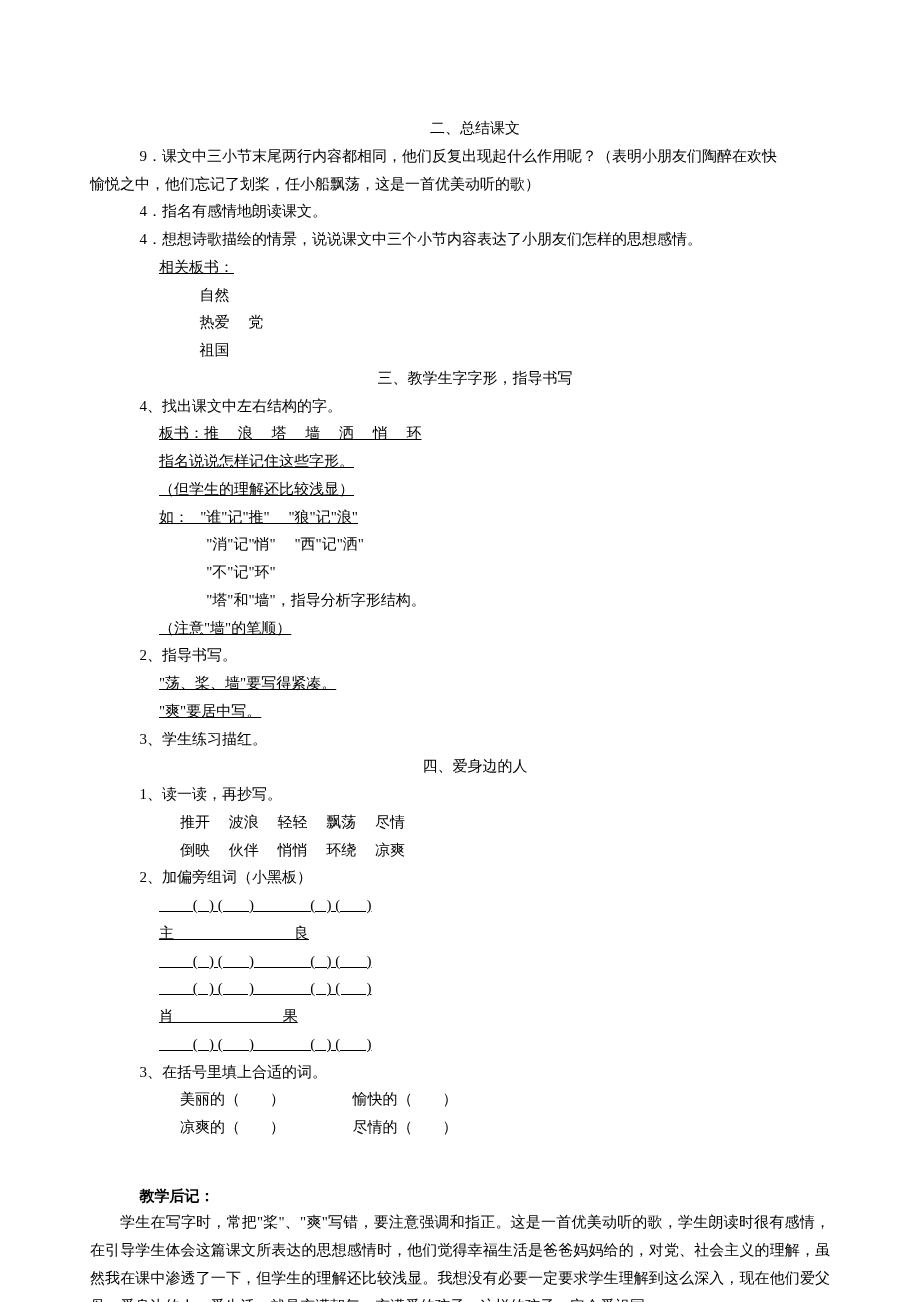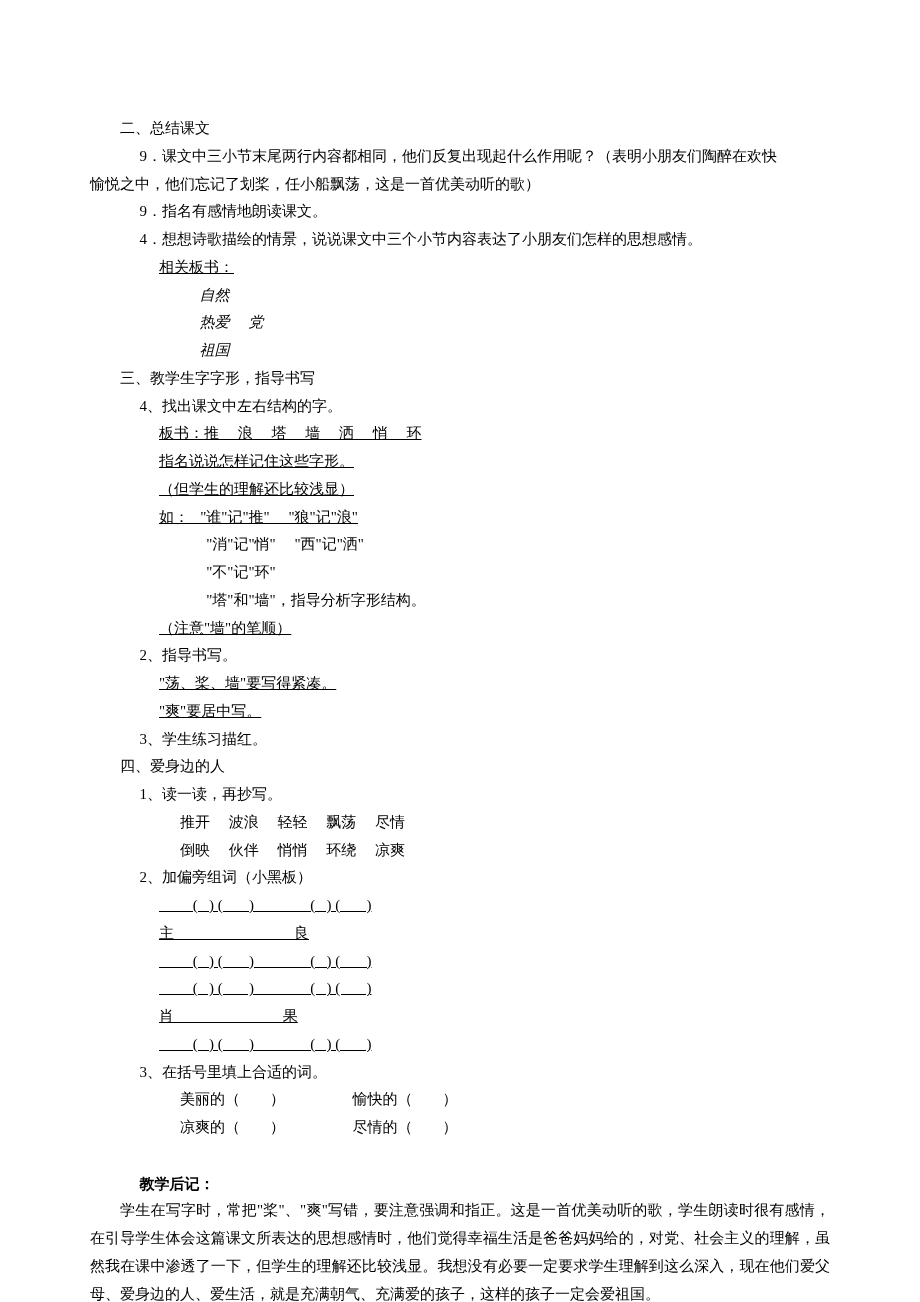--- a/index.html
+++ b/index.html
@@ -7,36 +7,36 @@
       width: 920px;
       min-height: 1302px;
       background: #fff;
       font-family: "SimSun", "宋体", serif;
       font-size: 15px;
       line-height: 1.85;
       color: #000;
       padding: 115px 90px 50px 90px;
     }
     .line { white-space: pre; }
-    .i1 { padding-left: 2em; }
+    .i1 { padding-left: 2em; text-align: center; }
     .i2 { padding-left: 3.3em; }
     .i3 { padding-left: 4.6em; text-decoration: underline; }
     .i4 { padding-left: 6em; }
-    .i5 { padding-left: 7.3em; font-style: italic; }
+    .i5 { padding-left: 7.3em; }
     .spacer { height: 1.85em; }
-    .bold { font-weight: bold; font-family: "SimHei","黑体",sans-serif; }
+    .bold { font-weight: bold; font-family: "SimHei","黑体",sans-serif; margin-top: 12px; }
     .justify { text-align: justify; text-indent: 2em; white-space: normal; }
   </style>
 </head>
 <body>
 
 <div class="line i1">二、总结课文</div>
 <div class="line i2">9．课文中三小节末尾两行内容都相同，他们反复出现起什么作用呢？（表明小朋友们陶醉在欢快</div>
 <div class="line">愉悦之中，他们忘记了划桨，任小船飘荡，这是一首优美动听的歌）</div>
-<div class="line i2">9．指名有感情地朗读课文。</div>
+<div class="line i2">4．指名有感情地朗读课文。</div>
 <div class="line i2">4．想想诗歌描绘的情景，说说课文中三个小节内容表达了小朋友们怎样的思想感情。</div>
 <div class="line i3">相关板书：</div>
 <div class="line i5">自然</div>
 <div class="line i5">热爱     党</div>
 <div class="line i5">祖国</div>
 
 <div class="line i1">三、教学生字字形，指导书写</div>
 <div class="line i2">4、找出课文中左右结构的字。</div>
 <div class="line i3">板书：推     浪     塔     墙     洒     悄     环</div>
 <div class="line i3">指名说说怎样记住这些字形。</div>

